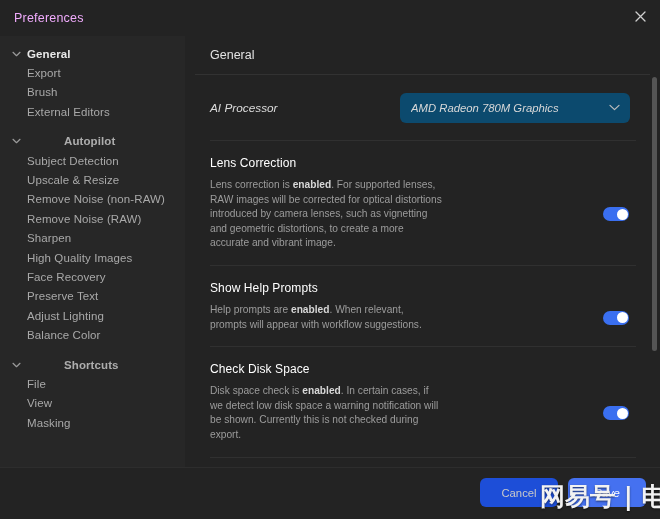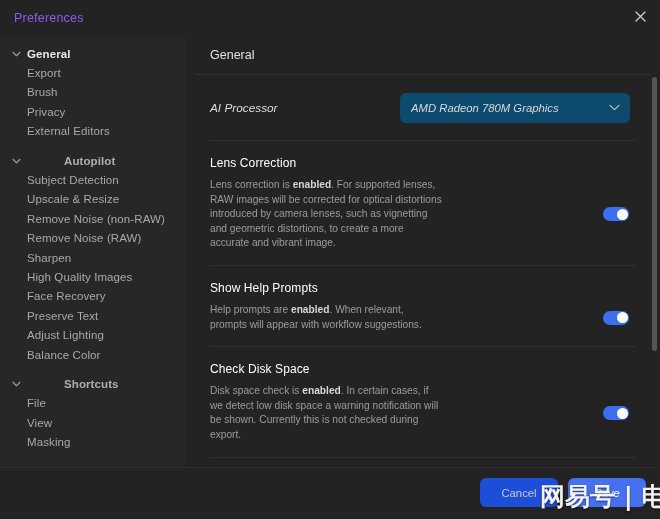--- a/index.html
+++ b/index.html
@@ -21,21 +21,21 @@
   .titlebar {
     position: relative;
     height: 36px;
     flex: 0 0 36px;
     background: #232323;
   }
   .win-title {
     position: absolute;
     left: 14px; top: 11px;
     font-size: 12.5px;
-    color: #8b5cf6;
+    color: #f0abfc;
     letter-spacing: .2px;
   }
   .close-btn {
     position: absolute;
     right: 8px; top: 4px;
     width: 24px; height: 24px;
     display: flex; align-items: center; justify-content: center;
     color: #cfcfcf;
     border-radius: 4px;
     cursor: pointer;
@@ -299,21 +299,20 @@
       <div class="nav-group-head">
         <span class="chev">
           <svg width="9" height="6" viewBox="0 0 9 6">
               <path d="M1 1.3 L4.5 4.7 L8 1.3" stroke="#9a9a9a" stroke-width="1.2" fill="none" stroke-linecap="round" stroke-linejoin="round"></path>
             </svg>
         </span>
         <span class="nav-group-label">General</span>
       </div>
       <div class="nav-item">Export</div>
       <div class="nav-item">Brush</div>
-      <div class="nav-item">Privacy</div>
       <div class="nav-item">External Editors</div>
 
       <div class="nav-gap"></div>
 
       <div class="nav-group-head">
         <span class="chev">
           <svg width="9" height="6" viewBox="0 0 9 6">
               <path d="M1 1.3 L4.5 4.7 L8 1.3" stroke="#9a9a9a" stroke-width="1.2" fill="none" stroke-linecap="round" stroke-linejoin="round"></path>
             </svg>
         </span>

